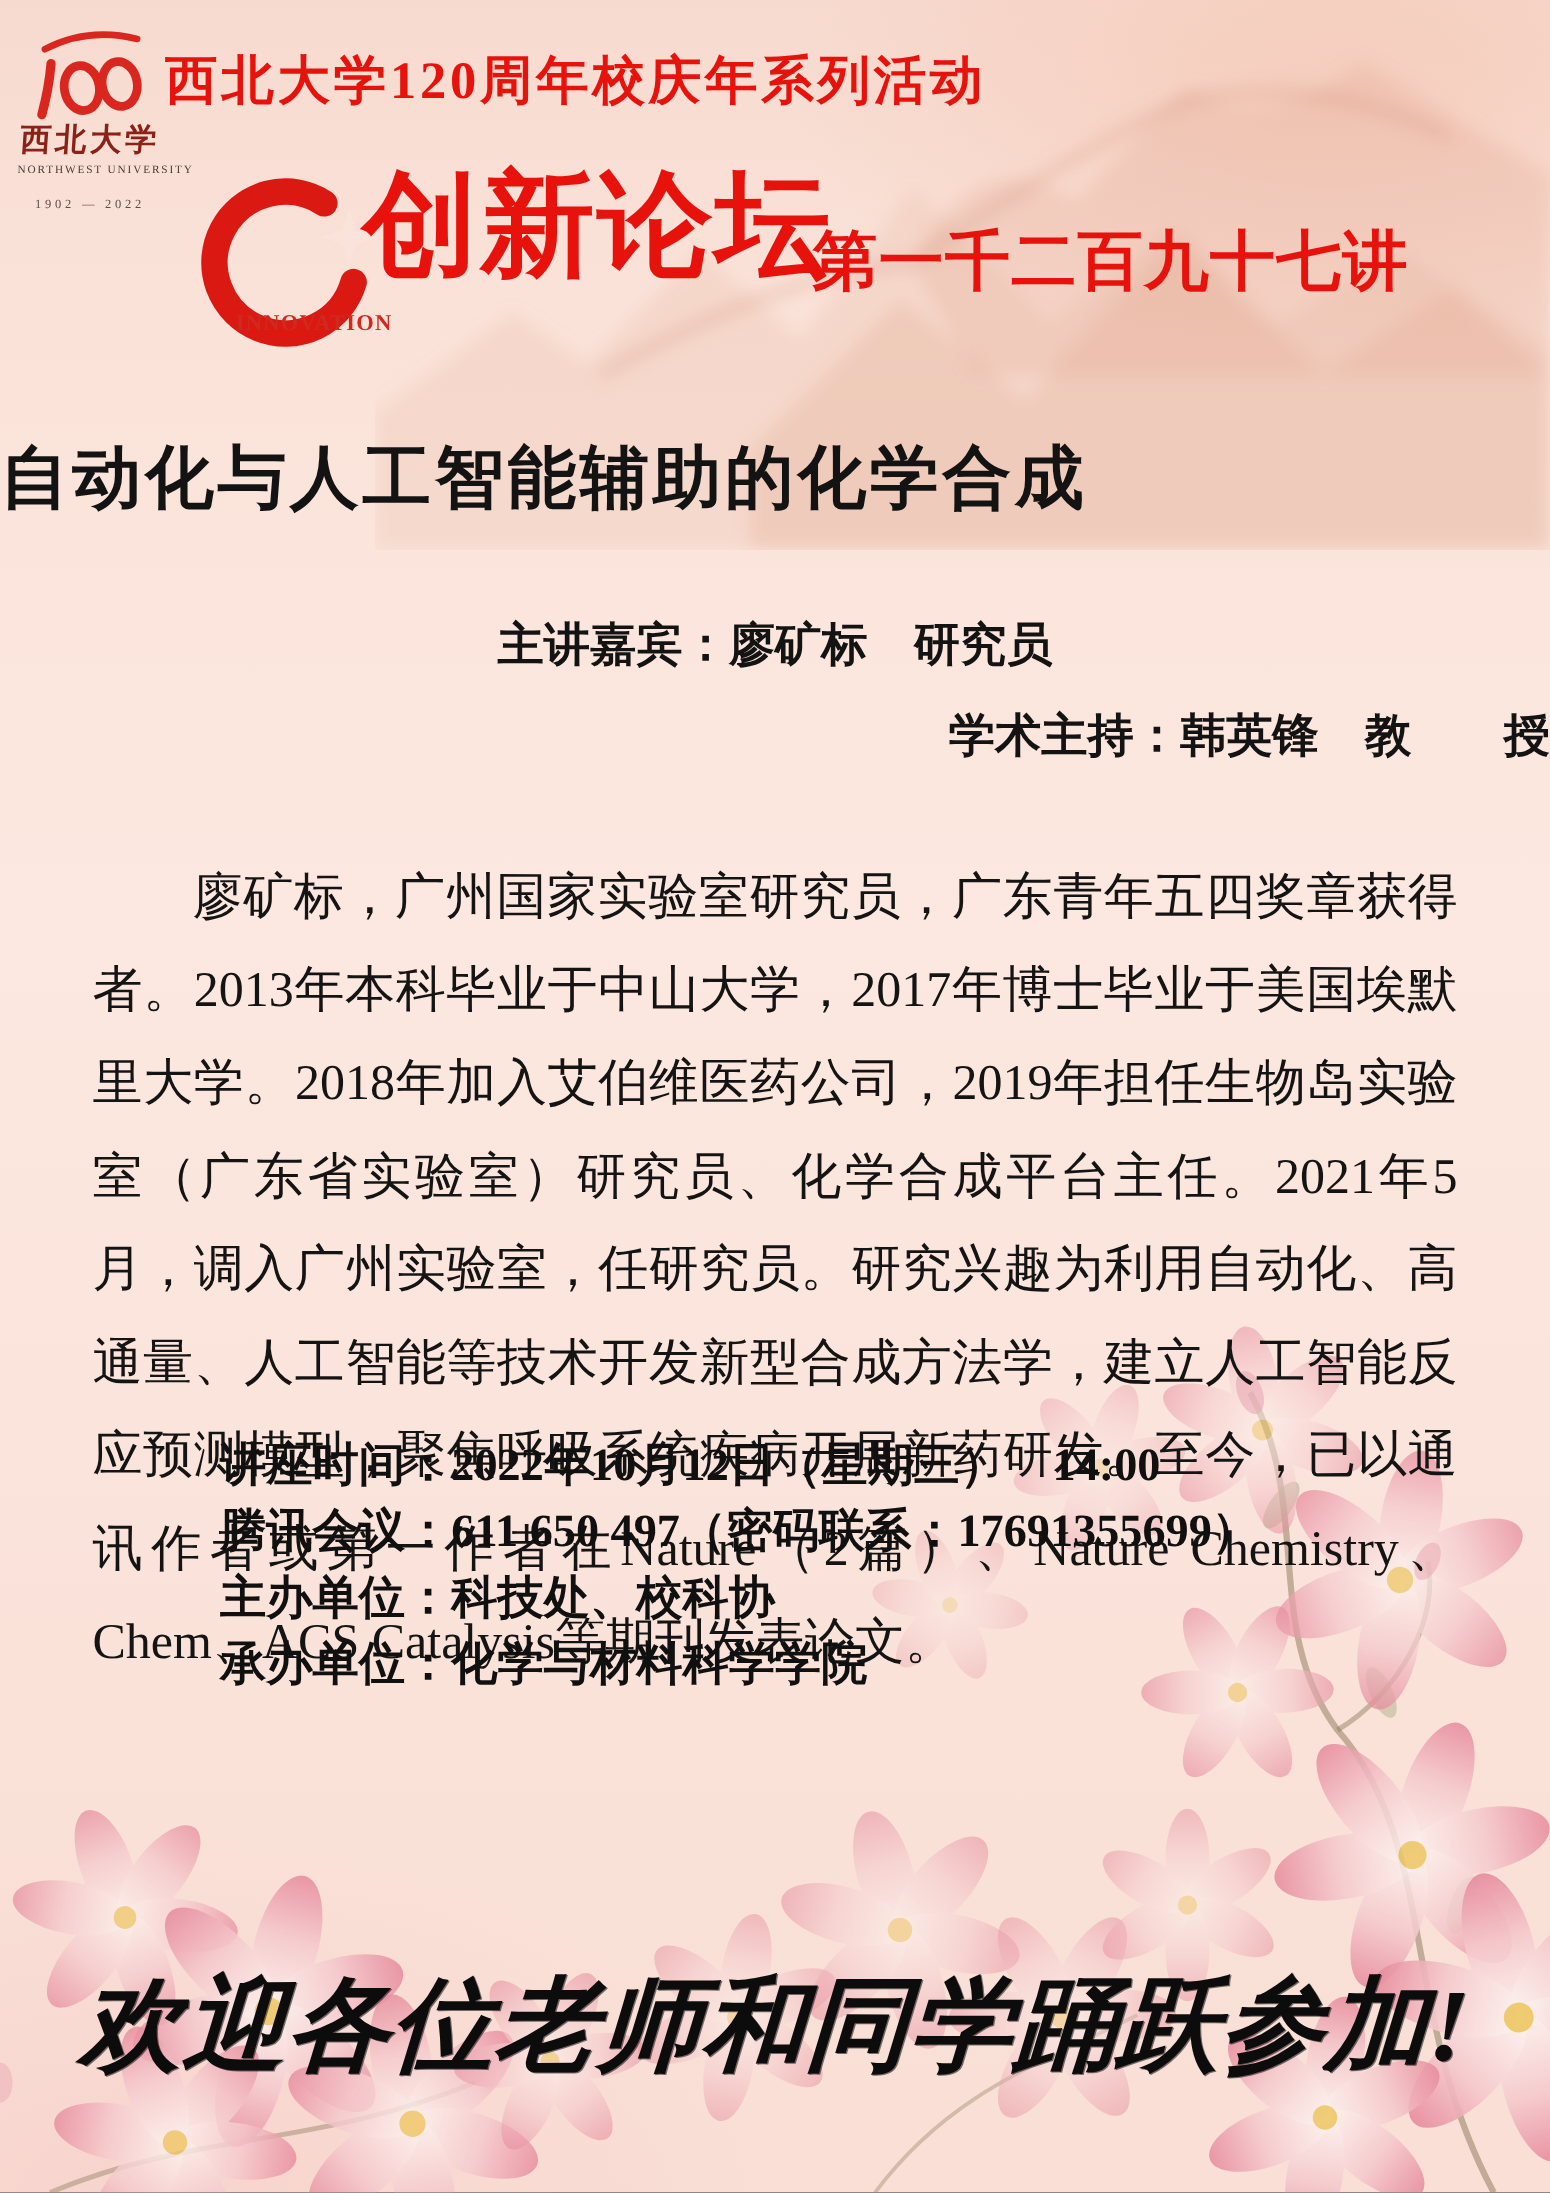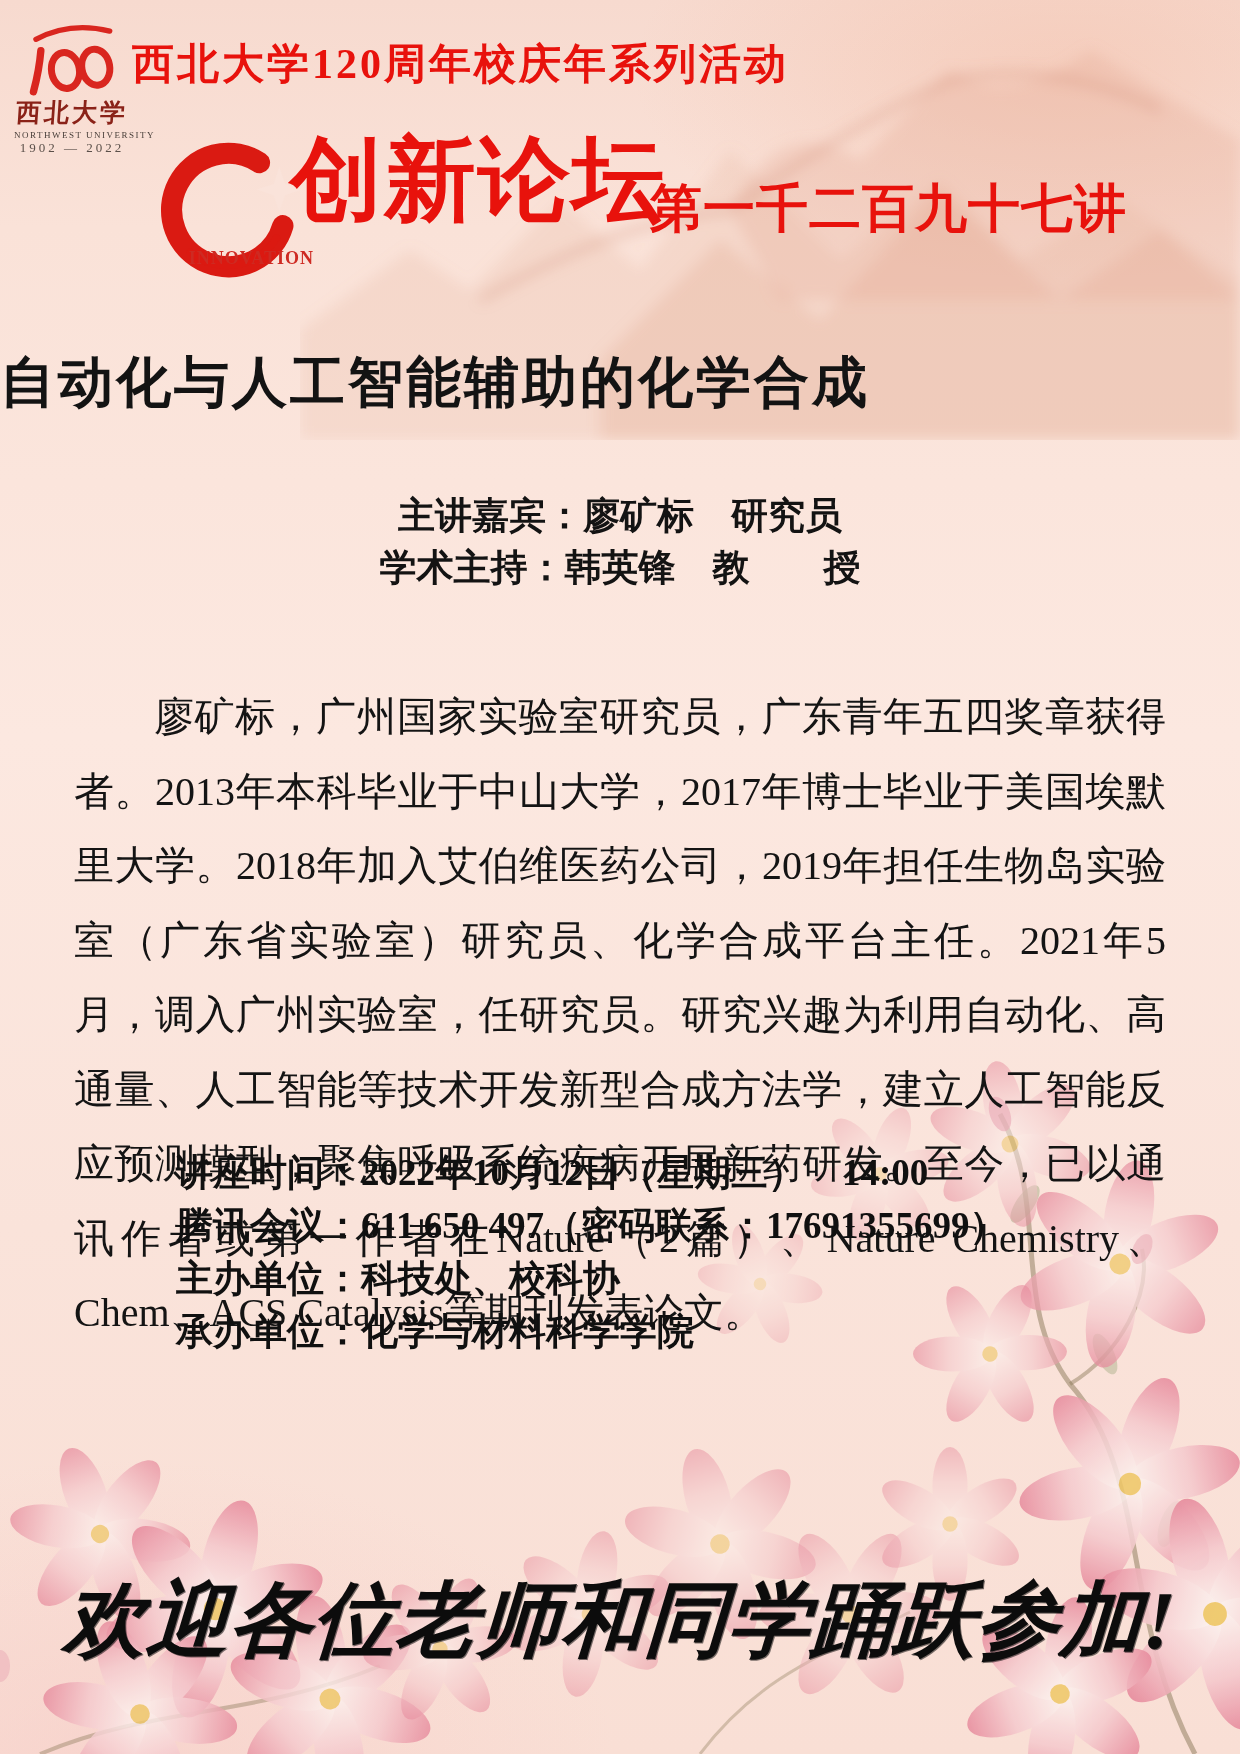--- a/index.html
+++ b/index.html
@@ -13,32 +13,32 @@
   }
   svg{display:block}
   
   .mountains{position:absolute;top:0;right:0;width:940px;height:440px;pointer-events:none;}
   .flowers{position:absolute;left:0;bottom:0;width:1240px;height:700px;pointer-events:none;}
   
   .uni-logo{position:absolute;left:14px;top:18px;width:116px;text-align:center;}
   .uni-logo .mark{width:100px;height:82px;margin:0 auto;}
   .logo-cn{font-size:25px;font-weight:700;color:#8a2218;letter-spacing:3px;line-height:1.05;transform:skewX(-4deg);}
   .logo-en{font-size:9px;color:#473d38;letter-spacing:1.5px;margin-top:4px;white-space:nowrap;}
-  .logo-years{font-size:13px;color:#5a4f49;letter-spacing:3px;margin-top:0;}
+  .logo-years{font-size:10px;color:#5a4f49;letter-spacing:3px;margin-top:18px;}
   
   .series-title{position:absolute;left:132px;top:36px;font-size:42px;font-weight:700;color:#e8120c;letter-spacing:3px;white-space:nowrap;}
   .enso{position:absolute;left:146px;top:130px;width:156px;height:156px;}
   .innovation-label{position:absolute;left:90px;top:248px;width:224px;text-align:right;font-size:18px;font-weight:600;color:#ce2a22;letter-spacing:1px;}
   .forum-name{position:absolute;left:290px;top:118px;font-size:92px;font-weight:900;color:#e8120c;letter-spacing:2px;font-family:"Liberation Sans","DejaVu Sans",sans-serif;white-space:nowrap;}
   .lecture-no{position:absolute;left:650px;top:174px;font-size:52px;font-weight:900;color:#e8120c;letter-spacing:1px;white-space:nowrap;}
   
   .main-title{position:absolute;top:346px;left:0;width:100%;text-align:left;font-size:55px;font-weight:700;letter-spacing:3px;color:#131313;}
   .guest-line,.host-line{position:absolute;left:0;width:100%;text-align:center;font-size:37px;font-weight:700;color:#131313;white-space:pre;margin-top:15px;}
   .guest-line{top:476px;}
-  .host-line{top:528px;}
+  .host-line{top:549px;text-align:right;}
   
   .bio{position:absolute;left:74px;top:640px;width:1092px;font-size:40px;line-height:74.5px;
        text-align:justify;text-indent:2em;color:#141414;}
   .bio .latin-italic{}
   
   .details{position:absolute;left:176px;top:1154px;}
   .detail-row{font-size:37px;font-weight:700;line-height:38px;margin-bottom:15px;white-space:pre;color:#101010;}
   
   .welcome{position:absolute;top:1566px;left:0;width:100%;text-align:center;font-size:82px;font-weight:900;
            font-style:italic;letter-spacing:1px;color:#0c0c0c;transform:skewX(-3deg);

